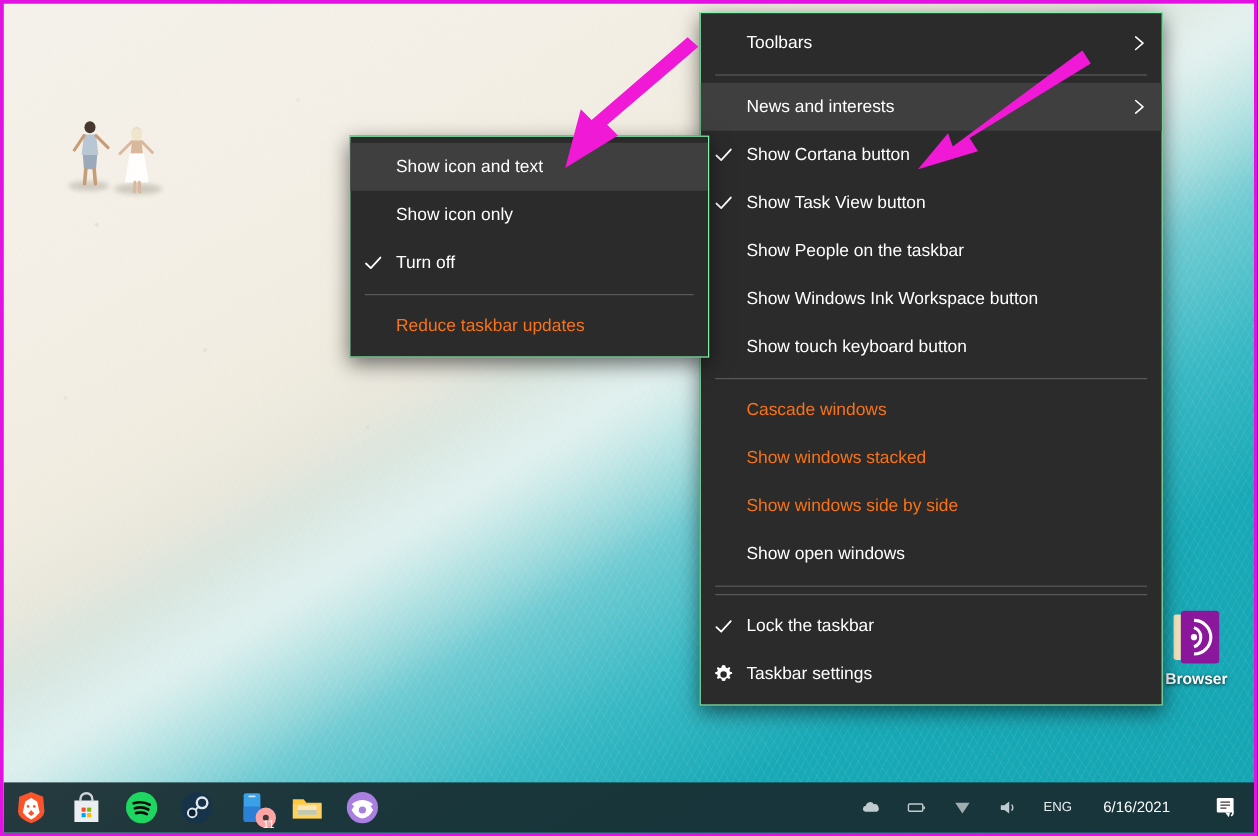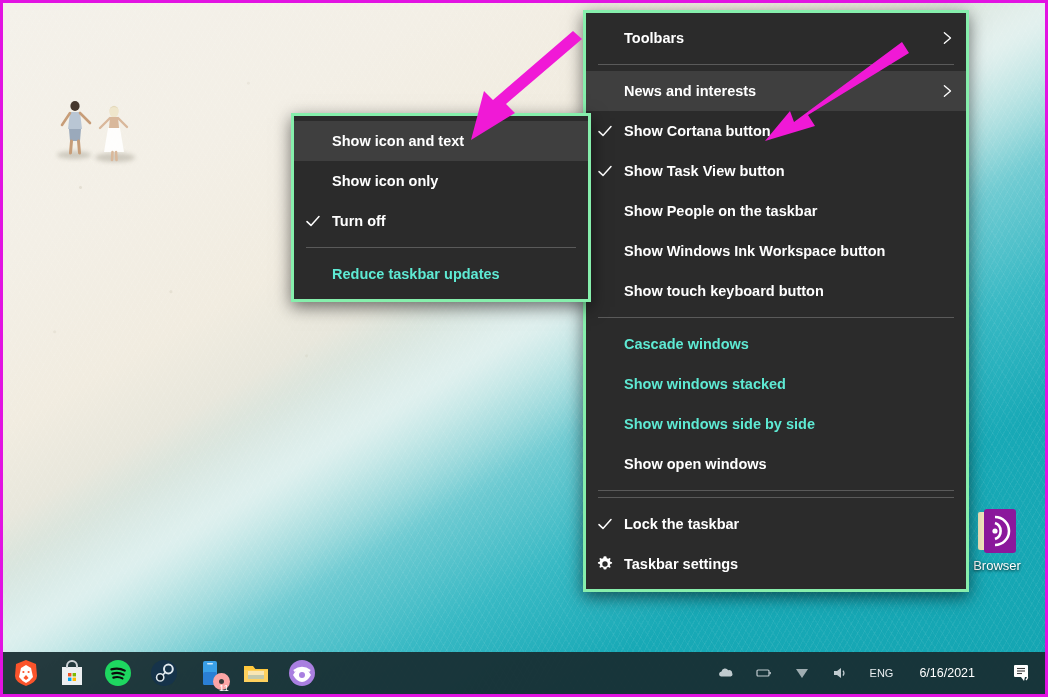--- a/index.html
+++ b/index.html
@@ -84,37 +84,36 @@
     color:#fff; font-size:13px;
     text-shadow:0 1px 3px rgba(0,0,0,.85);
   }
   .desk-icon .glyph { width:46px; height:46px; margin:0 auto 4px; position:relative; }
   .desk-icon .label { display:block; line-height:15px; }
 
   
   .ctx {
     position:absolute;
     background:#2b2b2b;
-    border:3px solid #86efac;
+    border:1px solid #86efac;
     color:#ffffff;
     font-size:14.5px;
     box-shadow:0 5px 16px rgba(0,0,0,.55);
     padding:5px 0;
     user-select:none;
-    font-weight:bold;
   }
   .ctx-item {
     position:relative;
     display:flex; align-items:center;
     height:40px;
     padding-left:38px; padding-right:14px;
     white-space:nowrap;
     line-height:40px;
   }
-  .ctx-item.disabled { color:#5eead4; }
+  .ctx-item.disabled { color:#f97316; }
   .ctx-item.hilite { background:#3f3f3f; }
   .ctx-item .chk {
     position:absolute; left:11px; top:50%;
     width:16px; height:16px; margin-top:-8px;
   }
   .ctx-item .gear {
     position:absolute; left:10px; top:50%;
     width:18px; height:18px; margin-top:-9px;
   }
   .ctx-item .arrow {
@@ -187,21 +186,21 @@
       <path d="M12.6 6 q4.4 -4 8.8 0 q0.8 8 -4.4 9 q-5.2 -1 -4.4 -9 z" fill="#efe6cb"></path>
       <path d="M13 14 h8 l1 11 h-10 z" fill="#d9b89b"></path>
       <path d="M13 15 L3 25" stroke="#d9b89b" stroke-width="2.4" fill="none" stroke-linecap="round"></path>
       <path d="M21 15 L30 24" stroke="#d9b89b" stroke-width="2.4" fill="none" stroke-linecap="round"></path>
       <path d="M11 25 h12 l4 24 h-20 z" fill="rgba(255,255,255,.88)"></path>
       <path d="M15.5 49 L15 57" stroke="#d9b89b" stroke-width="2.6" stroke-linecap="round"></path>
       <path d="M19 49 L19.5 57" stroke="#d9b89b" stroke-width="2.6" stroke-linecap="round"></path>
     </svg>
   </div>
 
-  <div class="desk-icon" style="left:948px; top:505px;">
+  <div class="desk-icon" style="left:948px; top:505px;font-weight:bold;">
     <div class="glyph">
       <svg width="46" height="46" viewBox="0 0 46 46">
         <rect x="4" y="4" width="30" height="38" rx="2" fill="#f3e7bd"></rect>
         <rect x="10" y="1" width="32" height="44" rx="3" fill="#8b189c"></rect>
         <g fill="none" stroke="#ffffff" stroke-width="2.6">
           <path d="M21 9 a14 14 0 0 1 0 28"></path>
           <path d="M21 15 a8.5 8.5 0 0 1 0 16"></path>
         </g>
         <circle cx="21" cy="23" r="2.6" fill="#ffffff"></circle>
       </svg>

